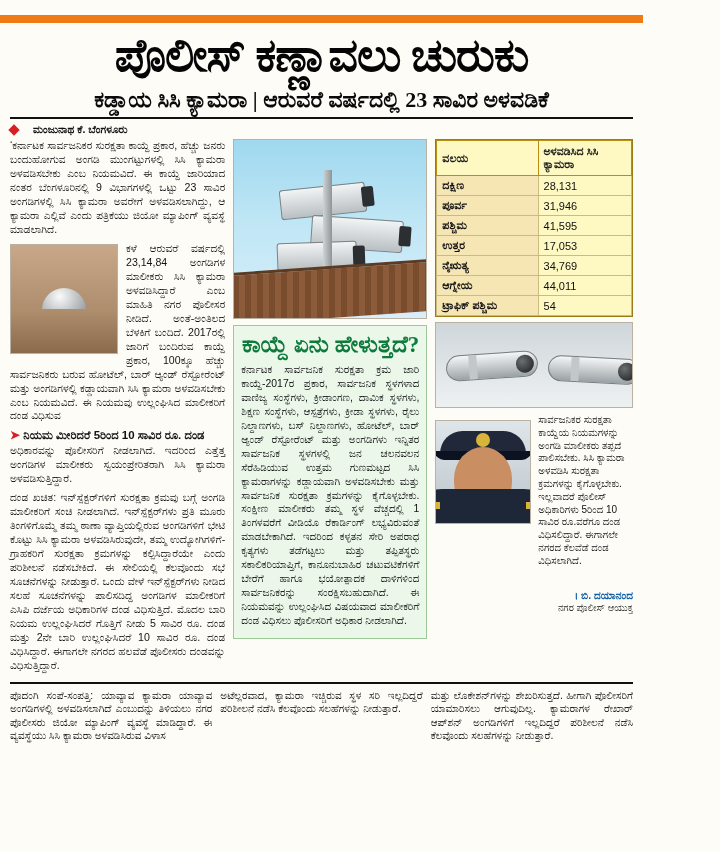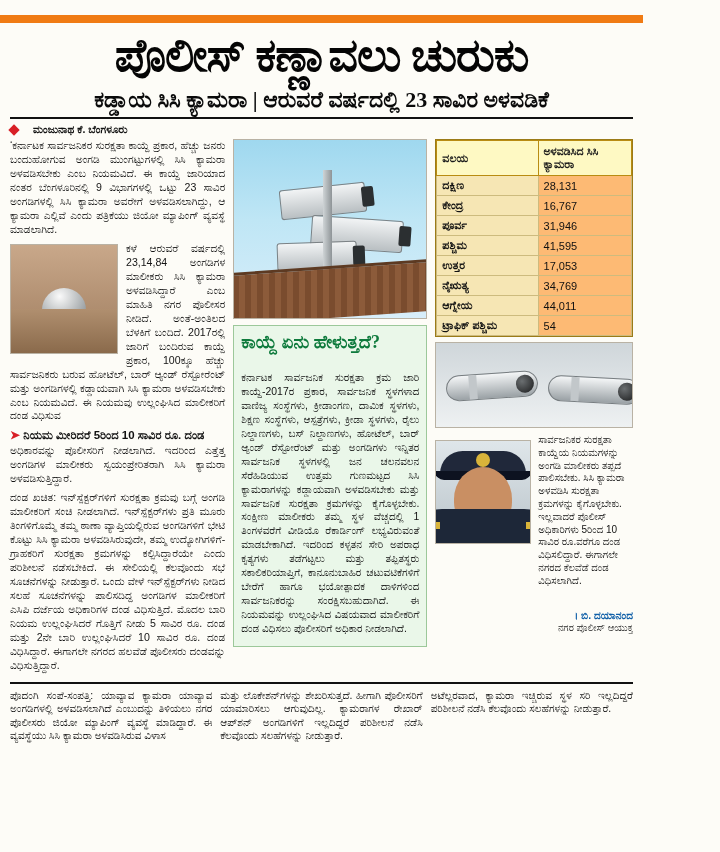--- a/index.html
+++ b/index.html
@@ -90,21 +90,21 @@
   .camlens { position:absolute; right:-9px; top:4px; width:12px; height:20px; background:#2b2f31; border-radius:2px;}
 
   
   .tbl-wrap { border:1px solid #9b7b18; }
   table.stats { border-collapse:collapse; width:100%; font-size:11px; }
   table.stats th {
     background:#fef9c3; color:#1a1a1a; font-weight:bold;
     border:1px solid #b98c12; padding:4px 5px; text-align:left; font-size:11px;
   }
   table.stats td {
-    border:1px solid #cdbb7e; padding:3px 5px; background:#fdba74; color:#111;
+    border:1px solid #cdbb7e; padding:3px 5px; background:#fef9c3; color:#111;
   }
   table.stats td.lbl { background:#f6e6b4; font-weight:bold; width:52%; }
   table.stats tr.total td { background:#f1dea6; font-weight:bold; }
 
   
   .cams2 { width:100%; height:86px; margin-top:5px; position:relative;
     background:linear-gradient(180deg,#cfd6da,#eef1f2); border:1px solid #b9b2a4; overflow:hidden;}
   .bulletcam { position:absolute; width:92px; height:26px; border-radius:13px;
     background:linear-gradient(180deg,#f4f6f7,#9aa1a5); border:1px solid #777d80; }
   .bulletcam:after { content:""; position:absolute; right:3px; top:3px; width:18px; height:18px; border-radius:50%;
@@ -137,21 +137,21 @@
   .redbox {
     font-size:11.5px; font-weight:bold; color:#111; line-height:1.3;
   }
   .redarrow { color:#d81f26; font-size:12px; }
 
   
   .greenbox {
     background:#eaf7e9; border:1px solid #9cc89a; margin-top:6px; padding:6px 7px;
   }
   .greenbox h3 {
-    margin:0 0 18px 0; font-size:18px; text-align:left; color:#0e7a3c;
+    margin:0 0 5px 0; font-size:23px; text-align:right; color:#0e7a3c;
     font-family:"Liberation Serif", serif; font-weight:bold;
   }
   .greenbox p { font-size:10.4px; line-height:1.34; text-align:justify; margin:0 0 4px 0; }
 
   .sig { text-align:right; font-size:10.5px; font-weight:bold; margin-top:21px; }
   .sig .name { color:#0f5fa8; }
   .sig .role { display:block; font-weight:normal; font-size:9.8px; color:#222; }
 
   .bottom { margin-top:4px; border-top:2px solid #111; padding-top:5px; }
   .bottom .cols3 { display:flex; gap:8px; }
@@ -223,24 +223,20 @@
           <thead>
             <tr>
               <th>ವಲಯ</th>
               <th>ಅಳವಡಿಸಿದ ಸಿಸಿ ಕ್ಯಾಮರಾ</th>
             </tr>
           </thead>
           <tbody>
             <tr>
                 <td class="lbl">ದಕ್ಷಿಣ</td>
                 <td>28,131</td>
-              </tr>
-            <tr>
-                <td class="lbl">ಕೇಂದ್ರ</td>
-                <td>16,767</td>
               </tr>
             <tr>
                 <td class="lbl">ಪೂರ್ವ</td>
                 <td>31,946</td>
               </tr>
             <tr>
                 <td class="lbl">ಪಶ್ಚಿಮ</td>
                 <td>41,595</td>
               </tr>
             <tr>
@@ -293,21 +289,21 @@
       </div>
     </div>
   </div>
 
   <div class="bottom">
     <div class="cols3">
       <div class="c">
         <p>ಪೊದಂಗಿ ಸಂಪೆ-ಸಂಪತ್ತಿ: ಯಾವ್ಯಾವ ಕ್ಯಾಮರಾ ಯಾವ್ಯಾವ ಅಂಗಡಿಗಳಲ್ಲಿ ಅಳವಡಿಸಲಾಗಿದೆ ಎಂಬುದನ್ನು ತಿಳಿಯಲು ನಗರ ಪೊಲೀಸರು ಜಿಯೋ ಮ್ಯಾಪಿಂಗ್ ವ್ಯವಸ್ಥೆ ಮಾಡಿದ್ದಾರೆ. ಈ ವ್ಯವಸ್ಥೆಯು ಸಿಸಿ ಕ್ಯಾಮರಾ ಅಳವಡಿಸಿರುವ ವಿಳಾಸ</p>
       </div>
       <div class="c">
+        <p>ಅಟೆಲ್ಲರವಾದ, ಕ್ಯಾಮರಾ ಇಚ್ಚಿರುವ ಸ್ಥಳ ಸರಿ ಇಲ್ಲದಿದ್ದರೆ ಪರಿಶೀಲನೆ ನಡೆಸಿ ಕೆಲವೊಂದು ಸಲಹೆಗಳನ್ನು ನೀಡುತ್ತಾರೆ.</p>
+      </div>
+      <div class="c">
         <p>ಮತ್ತು ಲೊಕೇಶನ್‌ಗಳನ್ನು ಶೇಖರಿಸುತ್ತದೆ. ಹೀಗಾಗಿ ಪೊಲೀಸರಿಗೆ ಯಾಮಾರಿಸಲು ಆಗುವುದಿಲ್ಲ. ಕ್ಯಾಮರಾಗಳ ರೇಖಾರ್ ಆಪ್‌ಶನ್ ಅಂಗಡಿಗಳಿಗೆ ಇಲ್ಲದಿದ್ದರೆ ಪರಿಶೀಲನೆ ನಡೆಸಿ ಕೆಲವೊಂದು ಸಲಹೆಗಳನ್ನು ನೀಡುತ್ತಾರೆ.</p>
-      </div>
-      <div class="c">
-        <p>ಅಟೆಲ್ಲರವಾದ, ಕ್ಯಾಮರಾ ಇಚ್ಚಿರುವ ಸ್ಥಳ ಸರಿ ಇಲ್ಲದಿದ್ದರೆ ಪರಿಶೀಲನೆ ನಡೆಸಿ ಕೆಲವೊಂದು ಸಲಹೆಗಳನ್ನು ನೀಡುತ್ತಾರೆ.</p>
       </div>
     </div>
   </div>
 
 </div>
 
 </body></html>

